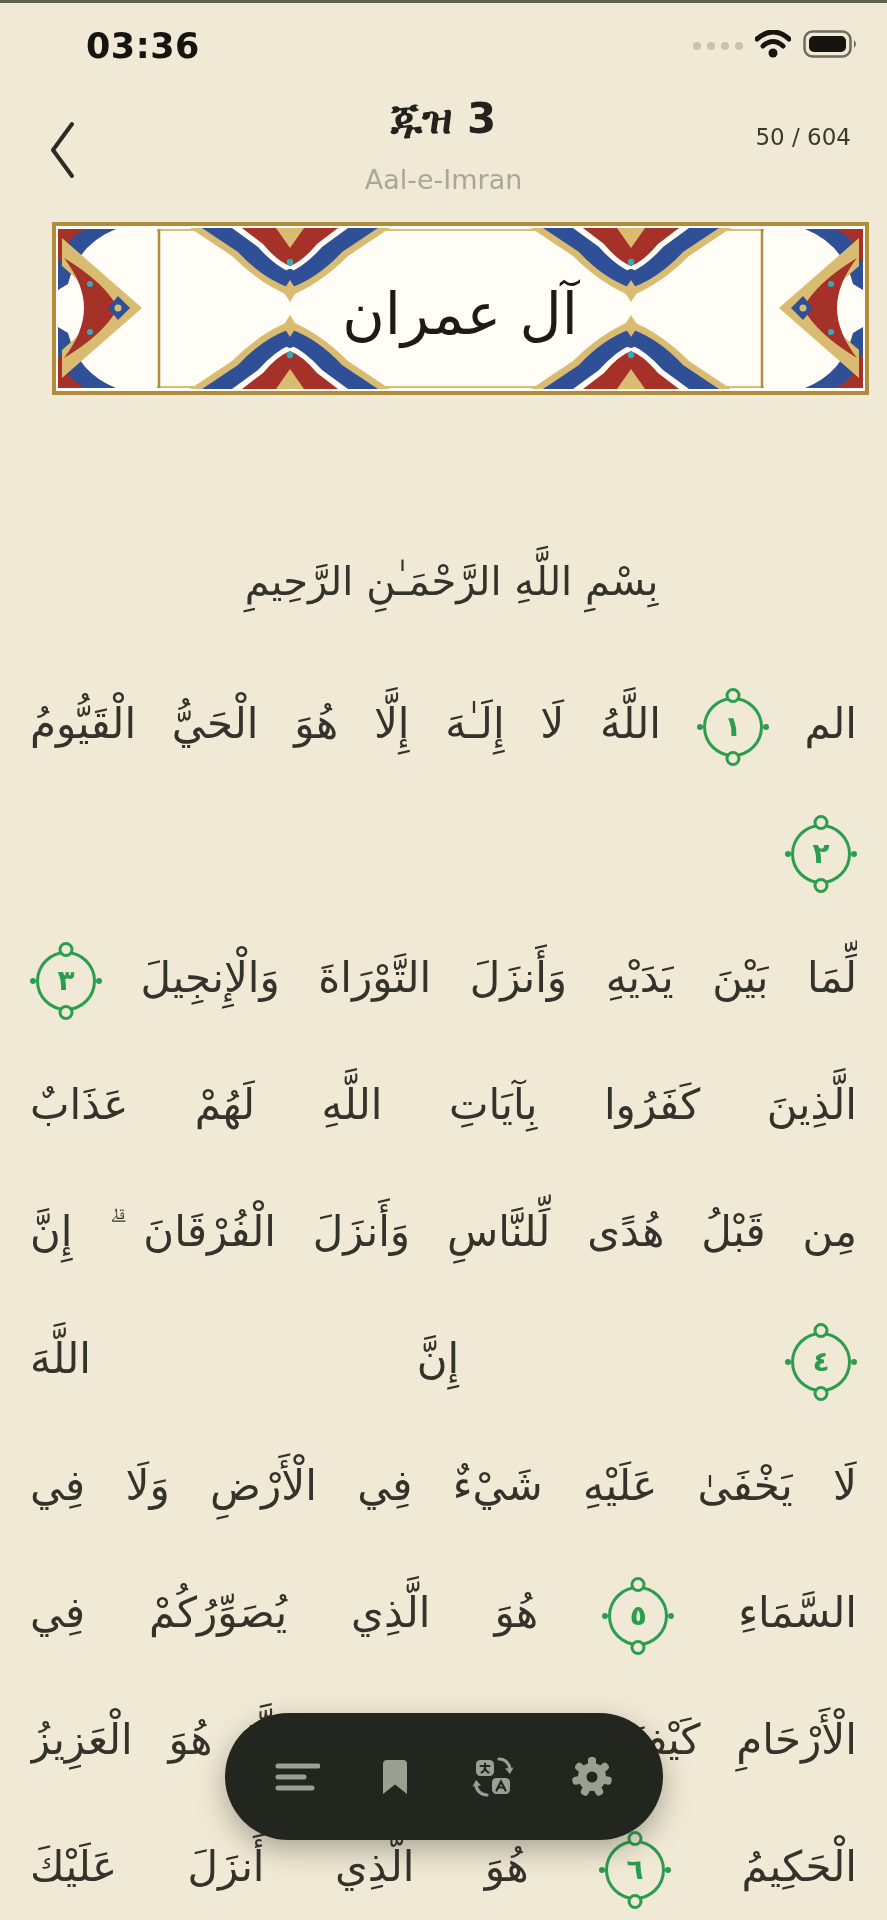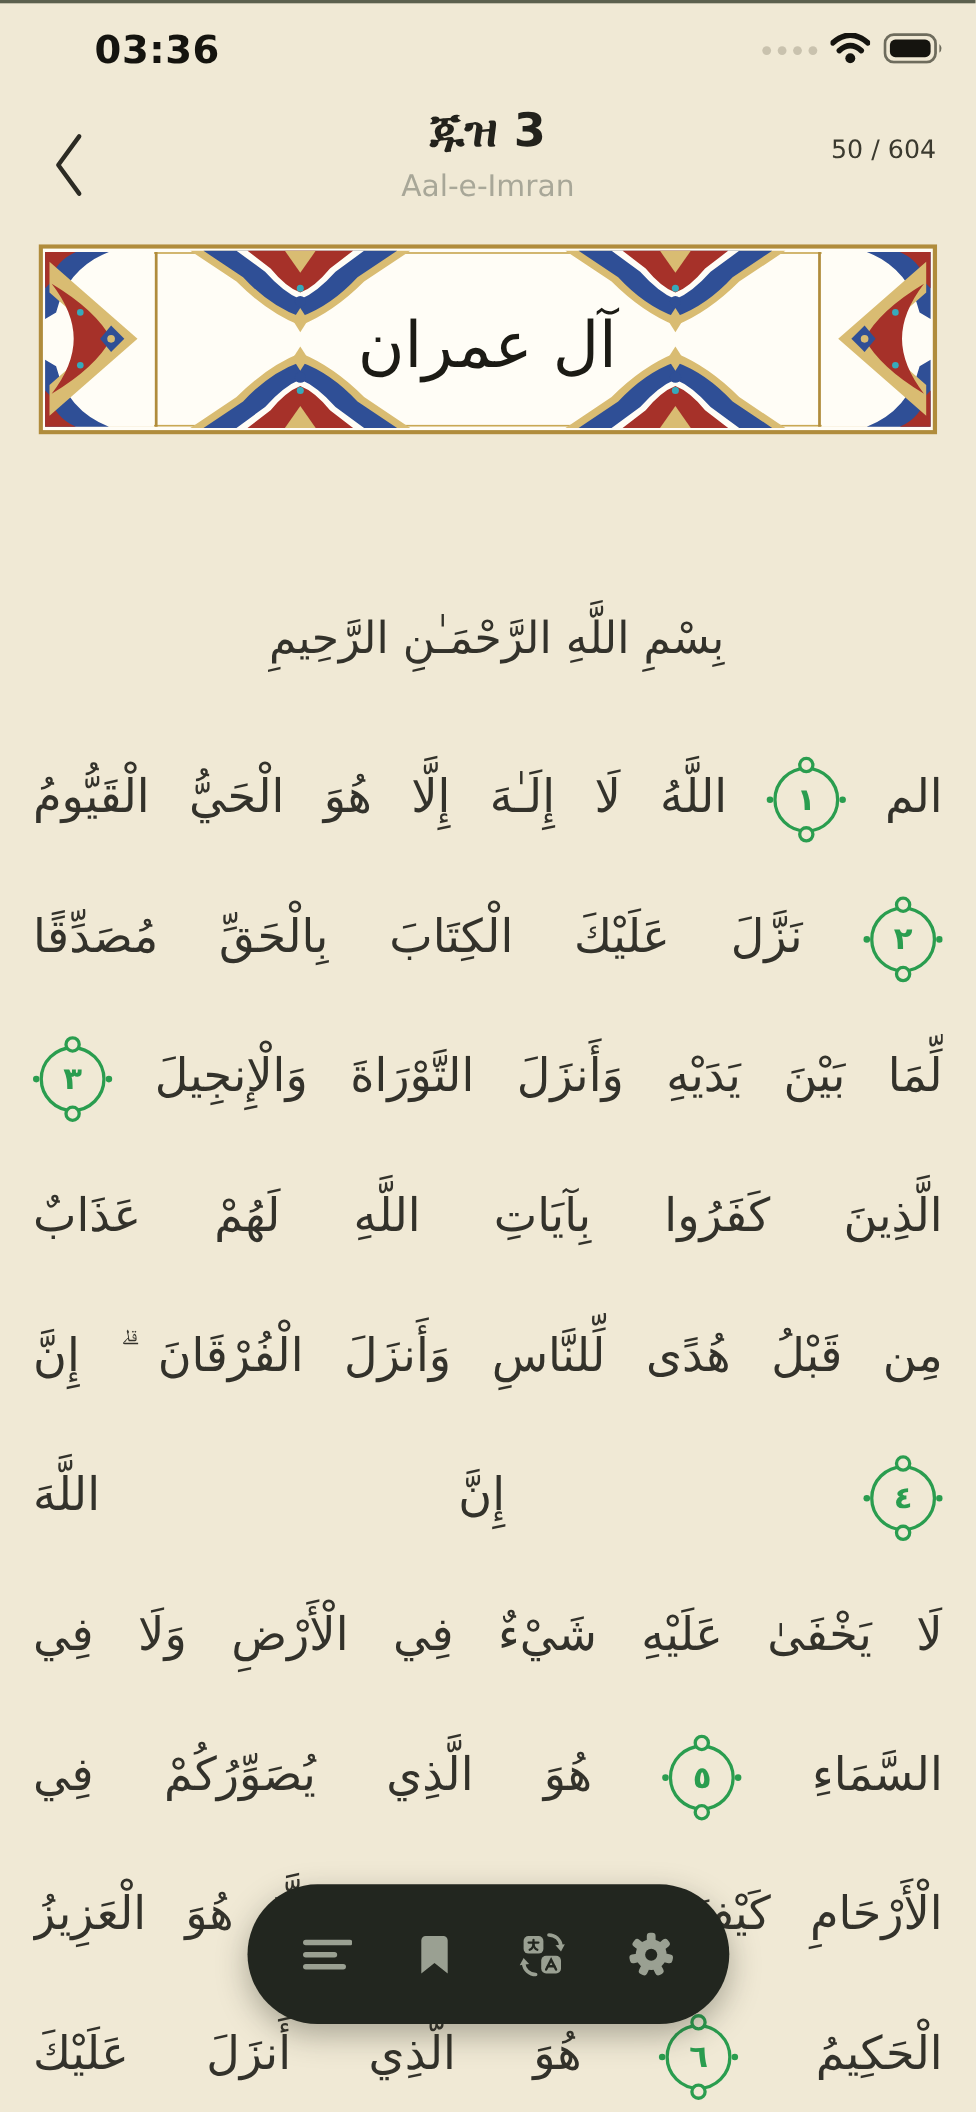--- a/index.html
+++ b/index.html
@@ -17,25 +17,25 @@
   .sb-time { position:absolute; left:57px; top:6px; font-size:35px; font-weight:700; letter-spacing:.5px; color:#15140f;margin-left:29px; }
   .sb-right { position:absolute; right:28px; top:10px; display:flex; align-items:center; gap:12px; }
   .sig-dots { display:flex; gap:6px; align-items:center; }
   .sig-dots i { width:8px; height:8px; border-radius:50%; background:#c9c2ae; }
 
   
   .header { position:absolute; top:90px; left:0; right:0; height:120px;padding-left:32px; }
   .back-btn { position:absolute; left:44px; top:28px; width:40px; height:64px; cursor:pointer; }
   .hdr-center { position:absolute; left:0; right:0; top:0; text-align:center; }
   .hdr-title { font-size:42px; font-weight:600; color:#23221c; line-height:58px; }
-  .hdr-sub { font-size:27px; color:#a8a798; margin-top:6px; }
+  .hdr-sub { font-size:27px; color:#a8a798; margin-top:16px; }
   .page-ind { position:absolute; right:36px; top:34px; font-size:23px; color:#3b3a2f; }
 
   
-  .banner { position:absolute; left:35px; top:222px; width:817px; height:225px; }
+  .banner { position:absolute; left:52px; top:222px; width:817px; height:225px; }
 
   
   .bismillah { position:absolute; left:16px; right:0; top:536px; height:90px;
     text-align:center; font-size:40px; color:#33322b; direction:rtl; line-height:90px; }
 
   
   .mushaf { position:absolute; left:30px; right:30px; top:660px; direction:rtl; }
   .qline { height:127px; line-height:127px; overflow:hidden;
     font-size:42px; color:#33322b;
     text-align:justify; text-align-last:justify; white-space:normal; }
@@ -155,21 +155,20 @@
     <span class="seg">الم</span>
     <span class="vmark">
         <span>١</span>
       </span>
     <span class="seg">اللَّهُ لَا إِلَـٰهَ إِلَّا هُوَ الْحَيُّ الْقَيُّومُ</span>
   </div>
   <div class="qline">
     <span class="vmark">
         <span>٢</span>
       </span>
-    <span class="seg">نَزَّلَ عَلَيْكَ الْكِتَابَ بِالْحَقِّ مُصَدِّقًا</span>
   </div>
   <div class="qline">
     <span class="seg">لِّمَا بَيْنَ يَدَيْهِ وَأَنزَلَ التَّوْرَاةَ وَالْإِنجِيلَ</span>
     <span class="vmark">
         <span>٣</span>
       </span>
   </div>
   <div class="qline">
     <span class="seg">الَّذِينَ كَفَرُوا بِآيَاتِ اللَّهِ لَهُمْ عَذَابٌ</span>
   </div>

